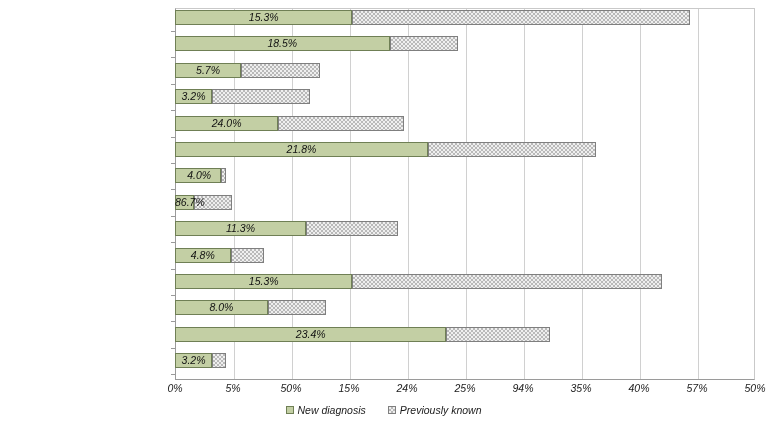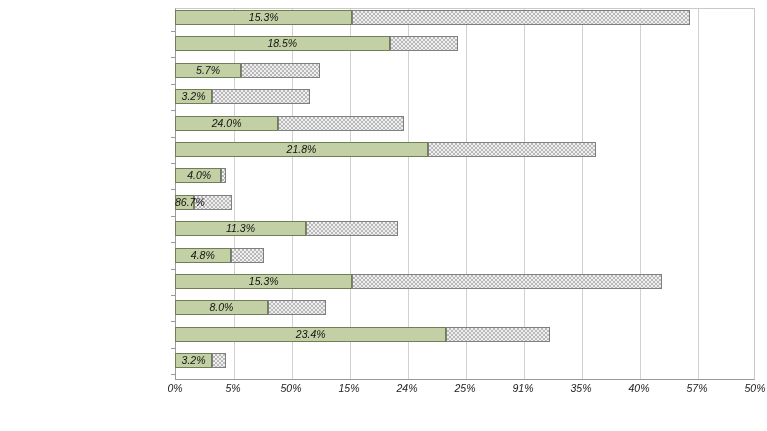--- a/index.html
+++ b/index.html
@@ -209,21 +209,31 @@
       </div>
     </div>
 
   <div class="xaxis" id="xaxis">
       <div class="xtick" style="left: 175px;">0%</div>
       <div class="xtick" style="left: 233px;">5%</div>
       <div class="xtick" style="left: 291px;">50%</div>
       <div class="xtick" style="left: 349px;">15%</div>
       <div class="xtick" style="left: 407px;">24%</div>
       <div class="xtick" style="left: 465px;">25%</div>
-      <div class="xtick" style="left: 523px;">91%</div>
+      <div class="xtick" style="left: 523px;">94%</div>
       <div class="xtick" style="left: 581px;">35%</div>
       <div class="xtick" style="left: 639px;">40%</div>
       <div class="xtick" style="left: 697px;">57%</div>
       <div class="xtick" style="left: 755px;">50%</div>
     </div>
 
+  <div class="legend">
+    <div class="legend-item">
+      <span class="legend-swatch new"></span>
+      <span>New diagnosis</span>
+    </div>
+    <div class="legend-item">
+      <span class="legend-swatch known"></span>
+      <span>Previously known</span>
+    </div>
+  </div>
 
 </div>
 
 </body></html>

